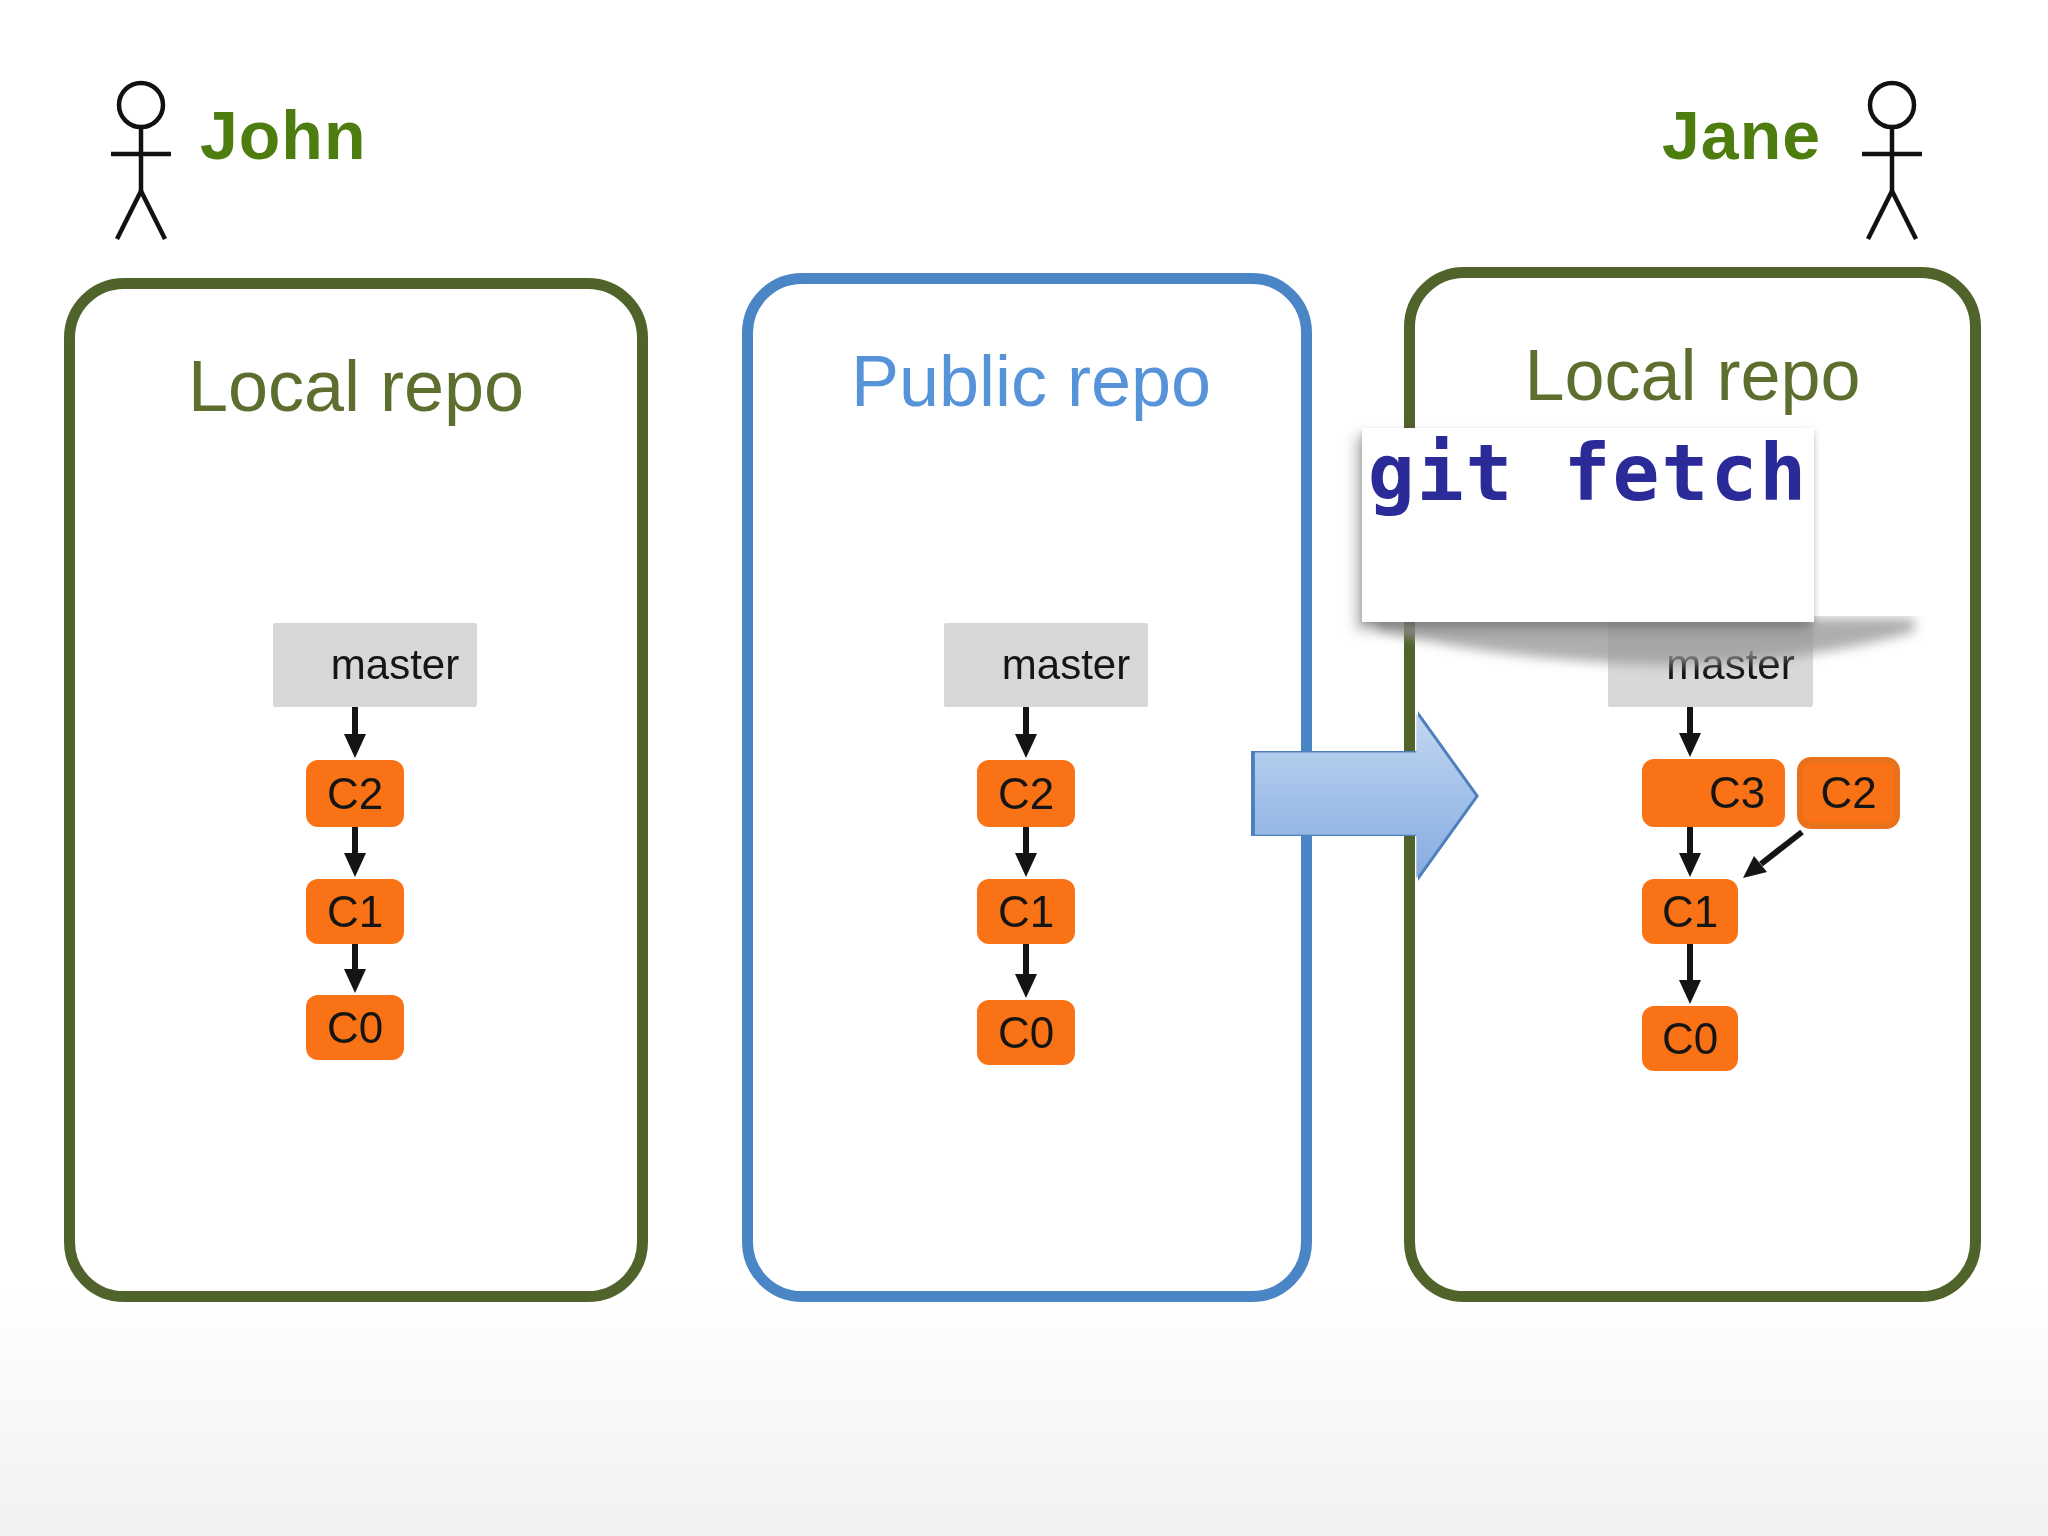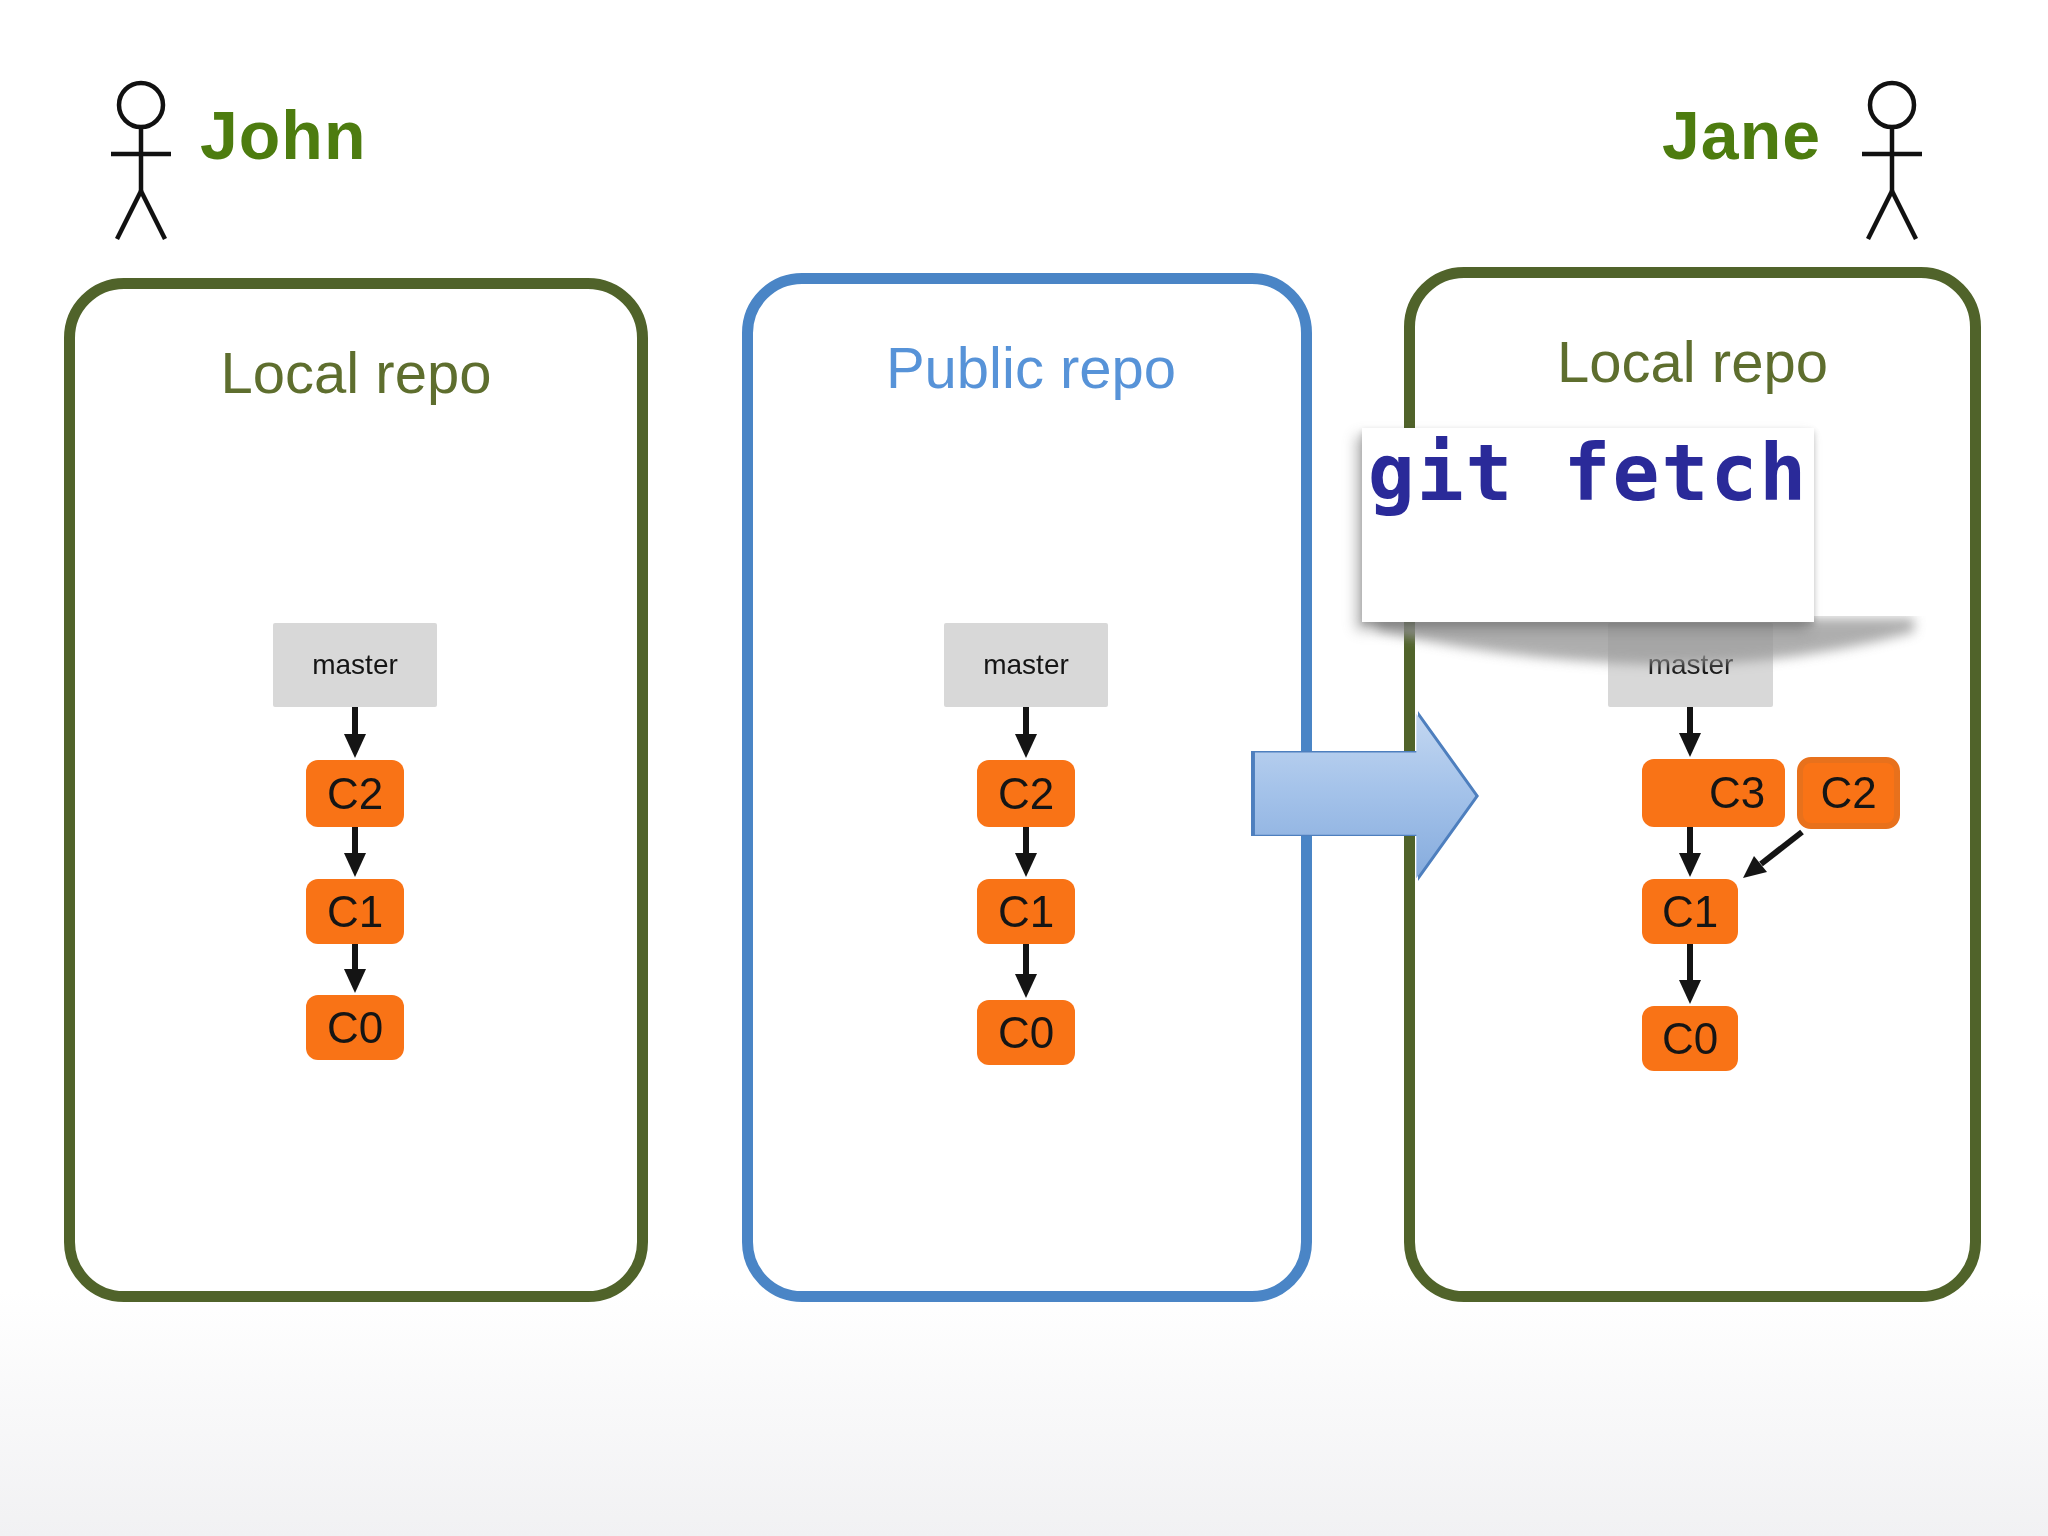--- a/index.html
+++ b/index.html
@@ -25,31 +25,31 @@
   .repo-box{
     position:absolute;border-radius:60px;background:transparent;box-sizing:border-box;
     z-index:1;
   }
   .repo-green{border:11px solid #50632A;}
   .repo-blue{border:11px solid #4A85C6;padding-left:8px;}
   #repo-john{left:64px;top:278px;width:584px;height:1024px;}
   #repo-public{left:742px;top:273px;width:570px;height:1029px;}
   #repo-jane{left:1404px;top:267px;width:577px;height:1035px;}
   .repo-title{
-    margin:8px;text-align:center;font-weight:normal;
-    font-size:58px;padding-top:42px;
+    margin:14px;text-align:center;font-weight:normal;
+    font-size:72px;padding-top:42px;
   }
   .title-green{color:#5E6E2E;}
   .title-blue{color:#5793D8;}
 
   
   .branch-label{
     position:absolute;background:#D8D8D8;color:#151515;
     display:flex;align-items:center;justify-content:center;
-    font-size:28px;z-index:2;border-radius:2px;
+    font-size:42px;z-index:2;border-radius:2px;padding-left:40px;
   }
   .commit{
     position:absolute;background:#f97316;color:#151515;
     display:flex;align-items:center;justify-content:center;
     font-size:44px;border-radius:12px;z-index:2;
   }
   
   #j-master{left:273px;top:623px;width:164px;height:84px;}
   #j-c2{left:306px;top:760px;width:98px;height:67px;}
   #j-c1{left:306px;top:879px;width:98px;height:65px;}

